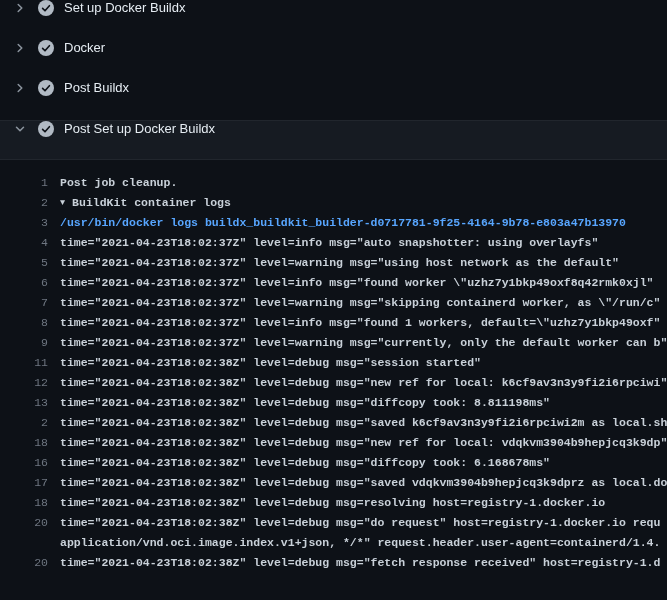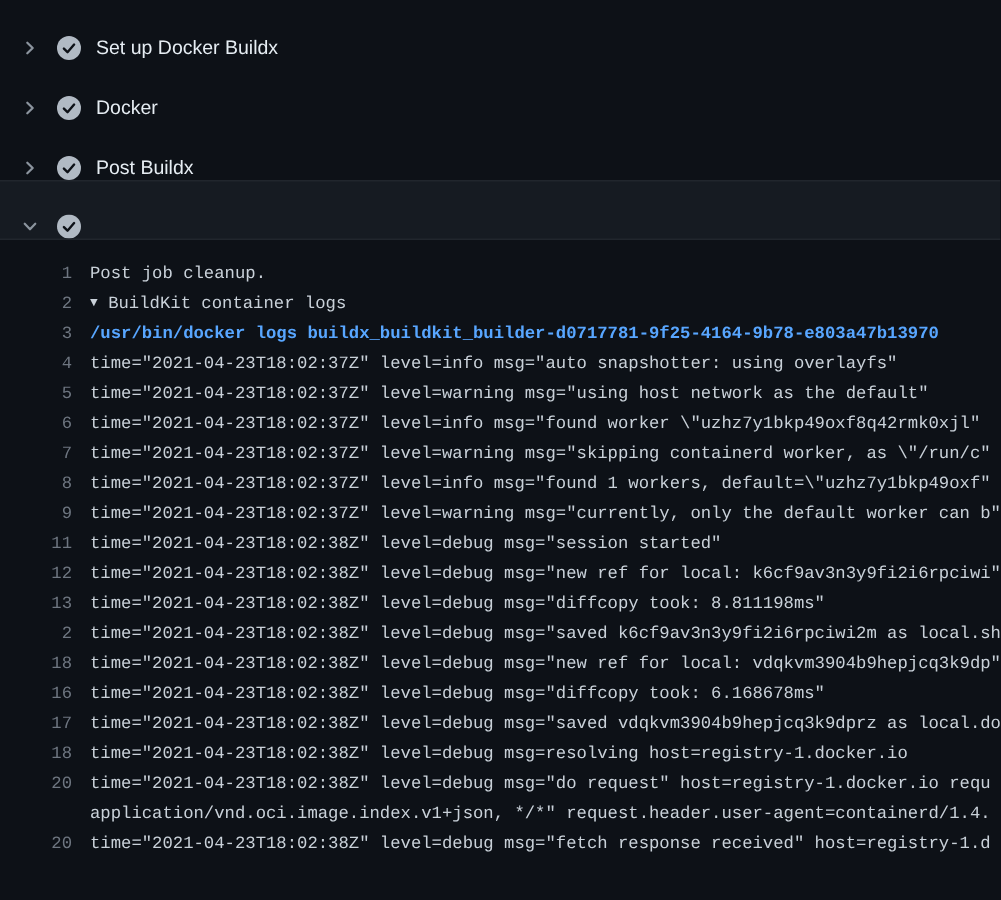--- a/index.html
+++ b/index.html
@@ -5,21 +5,21 @@
   * { margin:0; padding:0; box-sizing:border-box; }
   html, body { width:667px; height:600px; overflow:hidden; }
   body {
     background: var(--bg, #0d1117);
     font-family: "Liberation Sans", sans-serif;
     -webkit-font-smoothing: antialiased;
   }
 
   
   .step-header {
-    display:flex; align-items:flex-end;
+    display:flex; align-items:flex-start;
     height:40px; padding:0 12px;
     cursor:pointer;
   }
   .step-header.expanded {
     background: var(--header-expanded-bg);
     border-top: 1px solid var(--border);
     border-bottom: 1px solid var(--border);
   }
   .chev {
     width:16px; height:16px; flex:0 0 16px;
@@ -50,20 +50,21 @@
     flex:0 0 48px; width:48px;
     text-align:right;
     color: var(--line-number);
     user-select:none;
   }
   .log-text {
     padding-left:12px;
     flex:1 1 auto;
     overflow:hidden;
     color: var(--log-text);
+    font-weight: bold;
   }
   .log-row.command .log-text { color: var(--command-text); font-weight:bold; }
   .log-row.group .log-text { color: var(--log-text); }
   .toggle {
     display:inline-block;
     font-size:8.5px;
     margin-right:7px;
     position:relative; top:-1px;
     color: var(--log-text);
   }
@@ -122,20 +123,21 @@
       <svg width="16" height="16" viewBox="0 0 16 16">
         <path class="chev-path" fill="none" stroke="currentColor" stroke-width="1.5" stroke-linecap="round" stroke-linejoin="round" d="M4.5 6.2 L8 9.8 L11.5 6.2"></path>
       </svg>
     </span>
     <span class="check">
       <svg width="16" height="16" viewBox="0 0 16 16">
         <circle cx="8" cy="8" r="8" fill="currentColor"></circle>
         <path d="M4.6 8.4 L7 10.8 L11.4 5.7" fill="none" stroke="var(--check-mark)" stroke-width="1.6" stroke-linecap="round" stroke-linejoin="round"></path>
       </svg>
     </span>
+    <span class="step-label">Post Set up Docker Buildx</span>
   </div>
 </div>
 <div class="log" id="log">
   <div class="log-row plain">
     <span class="log-num">1</span>
     <span class="log-text">Post job cleanup.</span>
   </div>
 
   <div class="log-row group">
     <span class="log-num">2</span>

